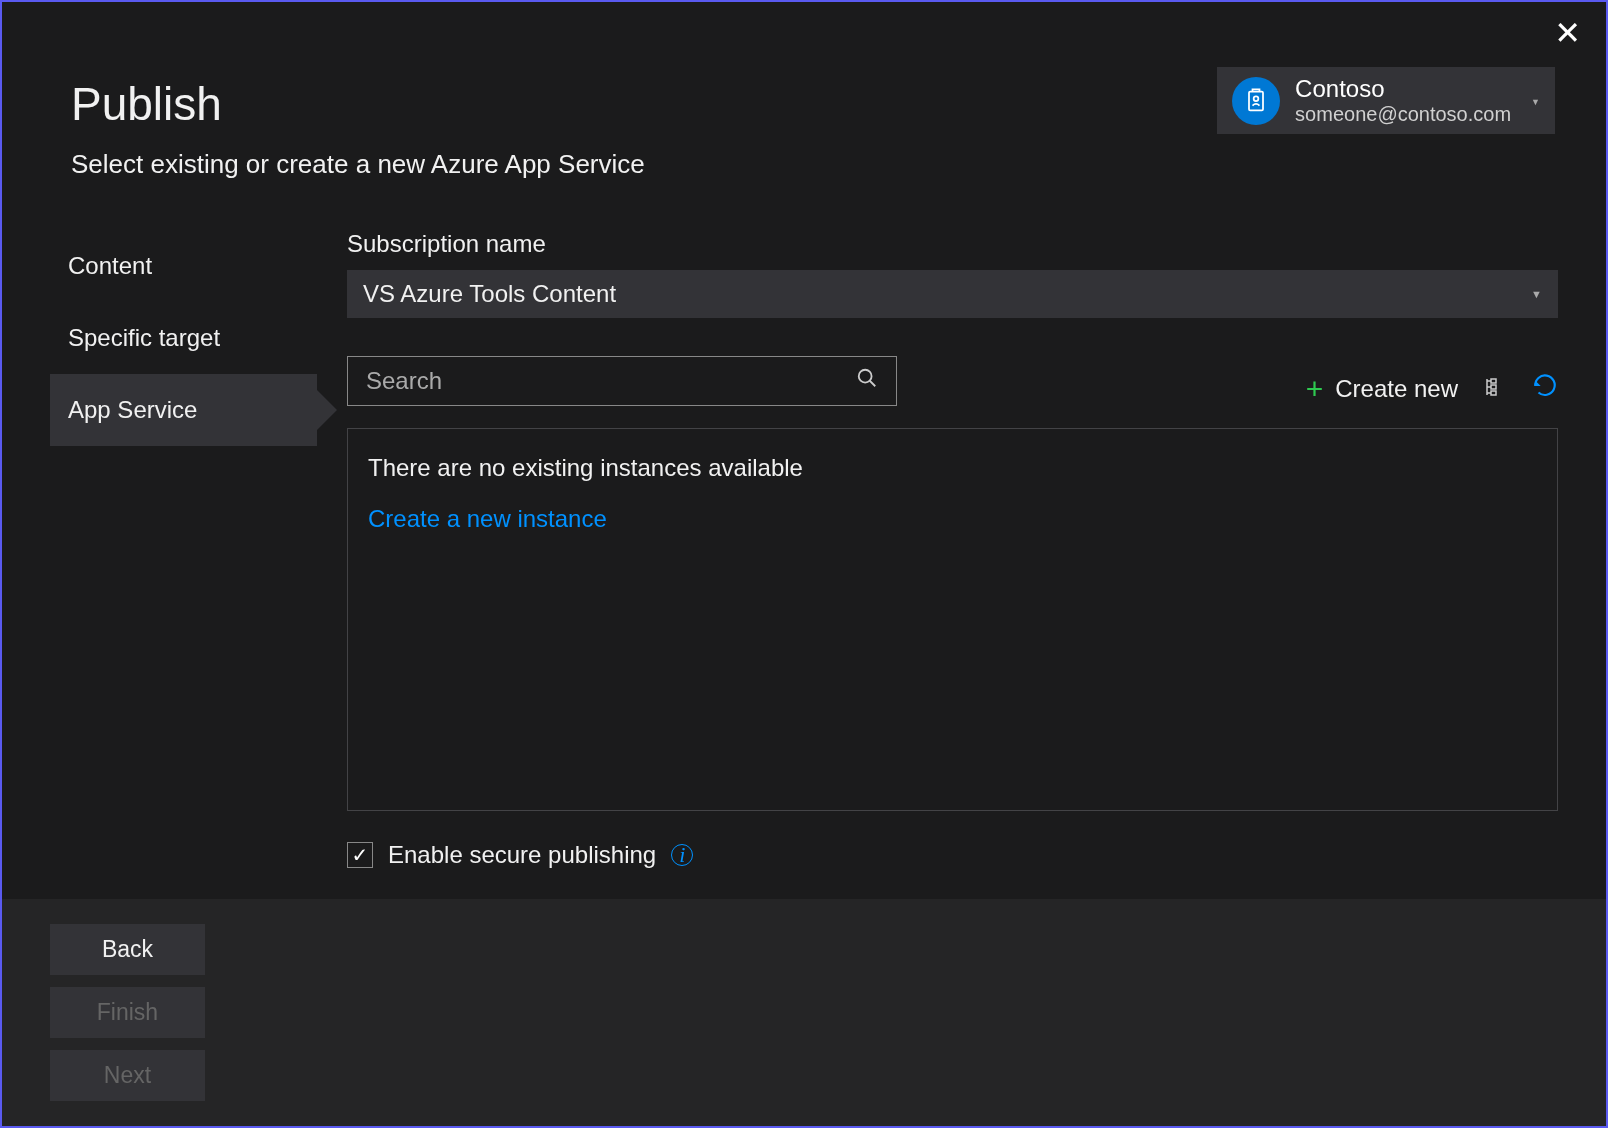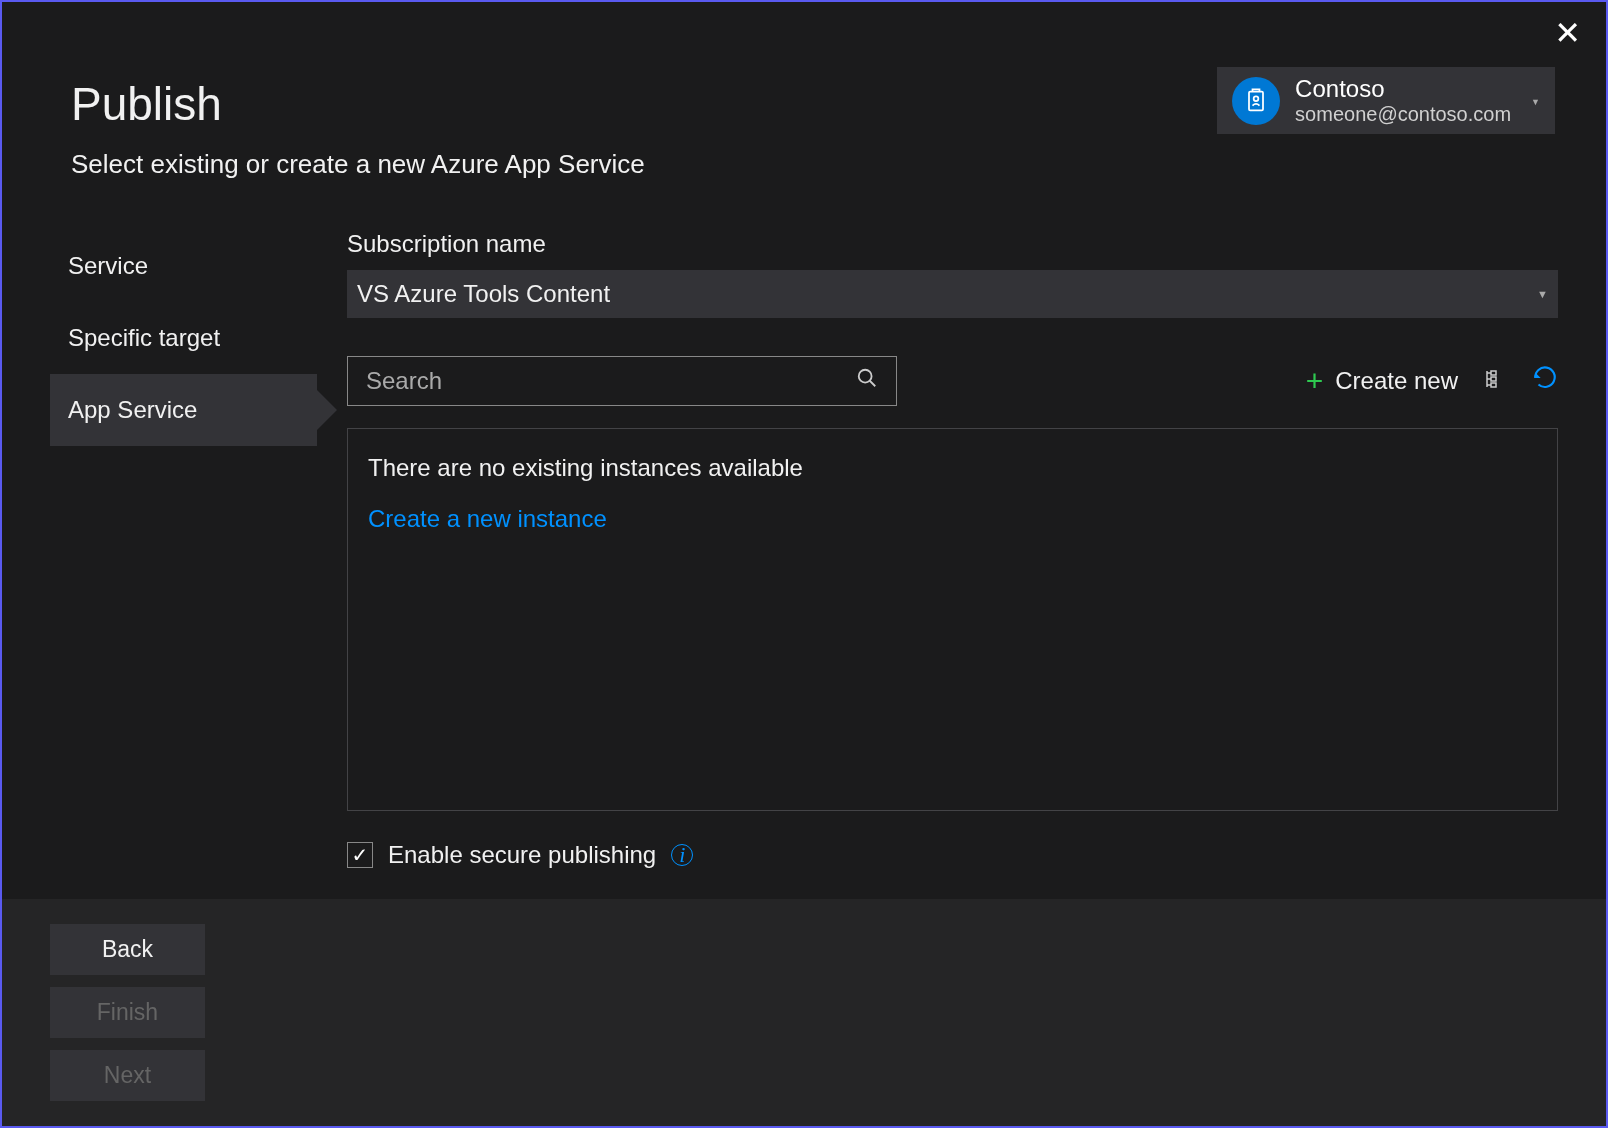--- a/index.html
+++ b/index.html
@@ -152,36 +152,36 @@
     .field-label {
       color: #f1f1f1;
       font-size: 24px;
       margin-bottom: 12px;
     }
     
     .dropdown {
       background: #333337;
       color: #f1f1f1;
       font-size: 24px;
-      padding: 10px 10px;
+      padding: 10px 16px;
       display: flex;
       justify-content: space-between;
       align-items: center;
       cursor: pointer;
       margin-bottom: 38px;
     }
     
     .dropdown-chevron {
       color: #aaa;
       font-size: 11px;
     }
     
     .search-row {
       display: flex;
-      align-items: center;
+      align-items: flex-end;
       gap: 20px;
       margin-bottom: 22px;
     }
     
     .search-box {
       width: 550px;
       border: 1px solid #888;
       background: transparent;
       display: flex;
       align-items: center;
@@ -354,21 +354,21 @@
   </div>
 
   <div class="header">
     <h1 class="title">Publish</h1>
     <div class="subtitle">Select existing or create a new Azure App Service</div>
   </div>
 
   <div class="body-content">
 
     <div class="sidebar">
-      <div class="sidebar-item">Service</div>
+      <div class="sidebar-item">Content</div>
       <div class="sidebar-item">Specific target</div>
       <div class="sidebar-item active">App Service</div>
     </div>
 
     <div class="main-panel">
 
       <div class="field-label">Subscription name</div>
       <div class="dropdown">
         <span>VS Azure Tools Content</span>
         <span class="dropdown-chevron">▼</span>

